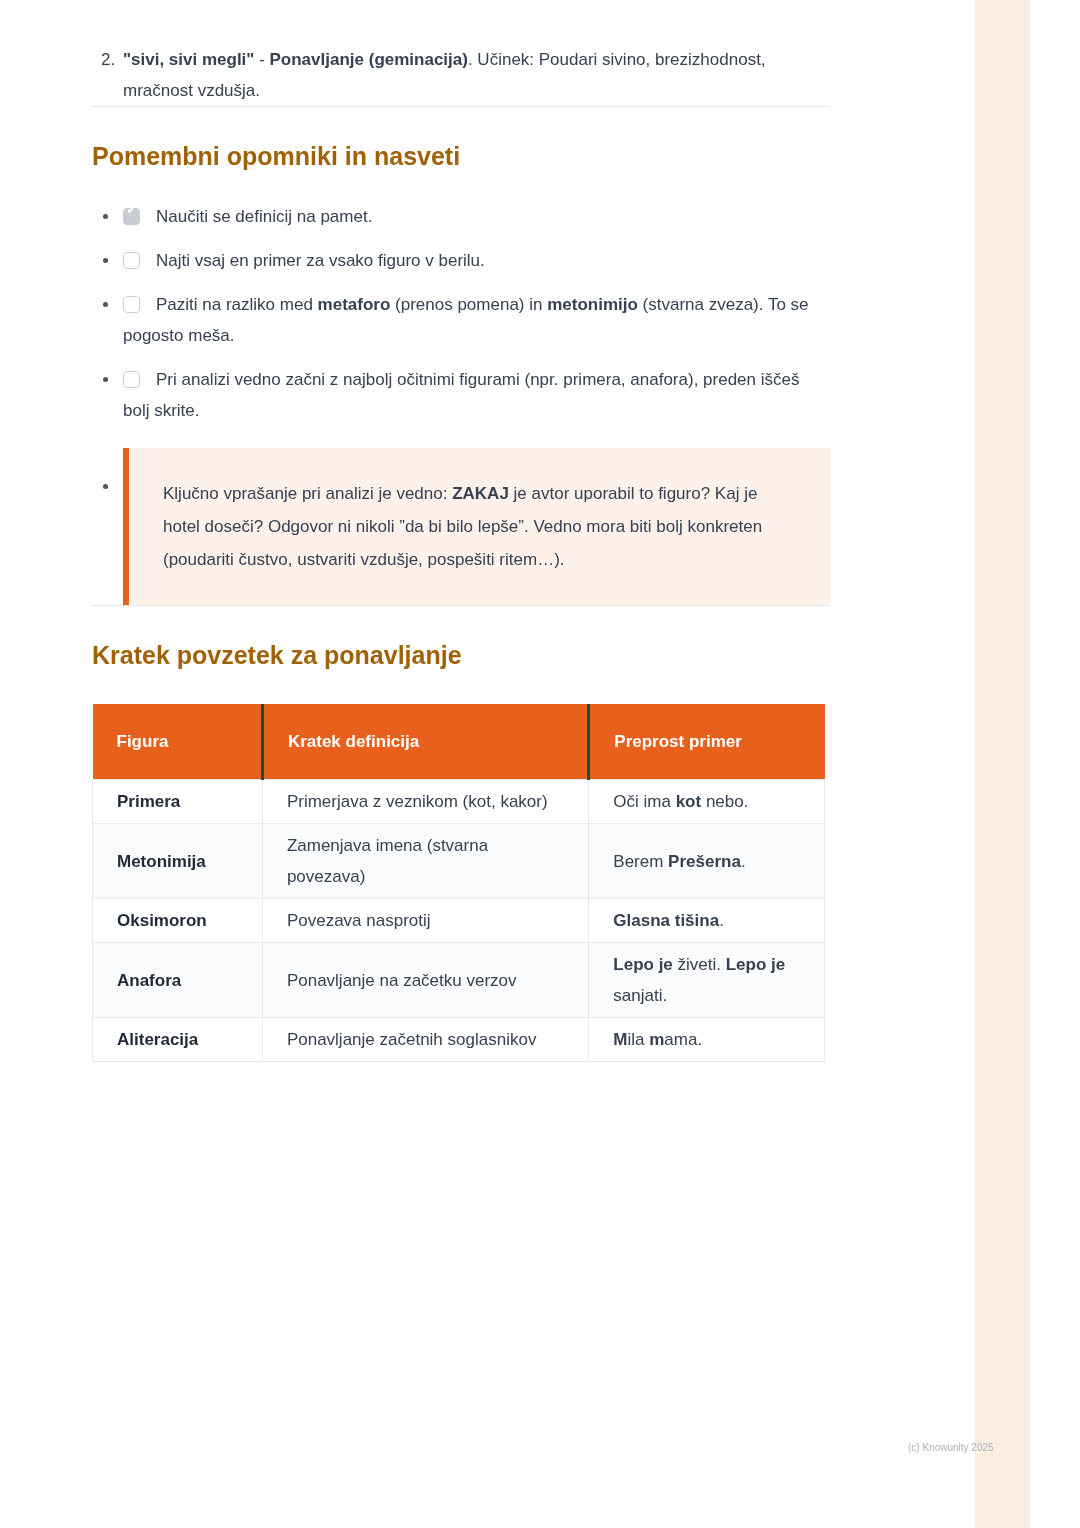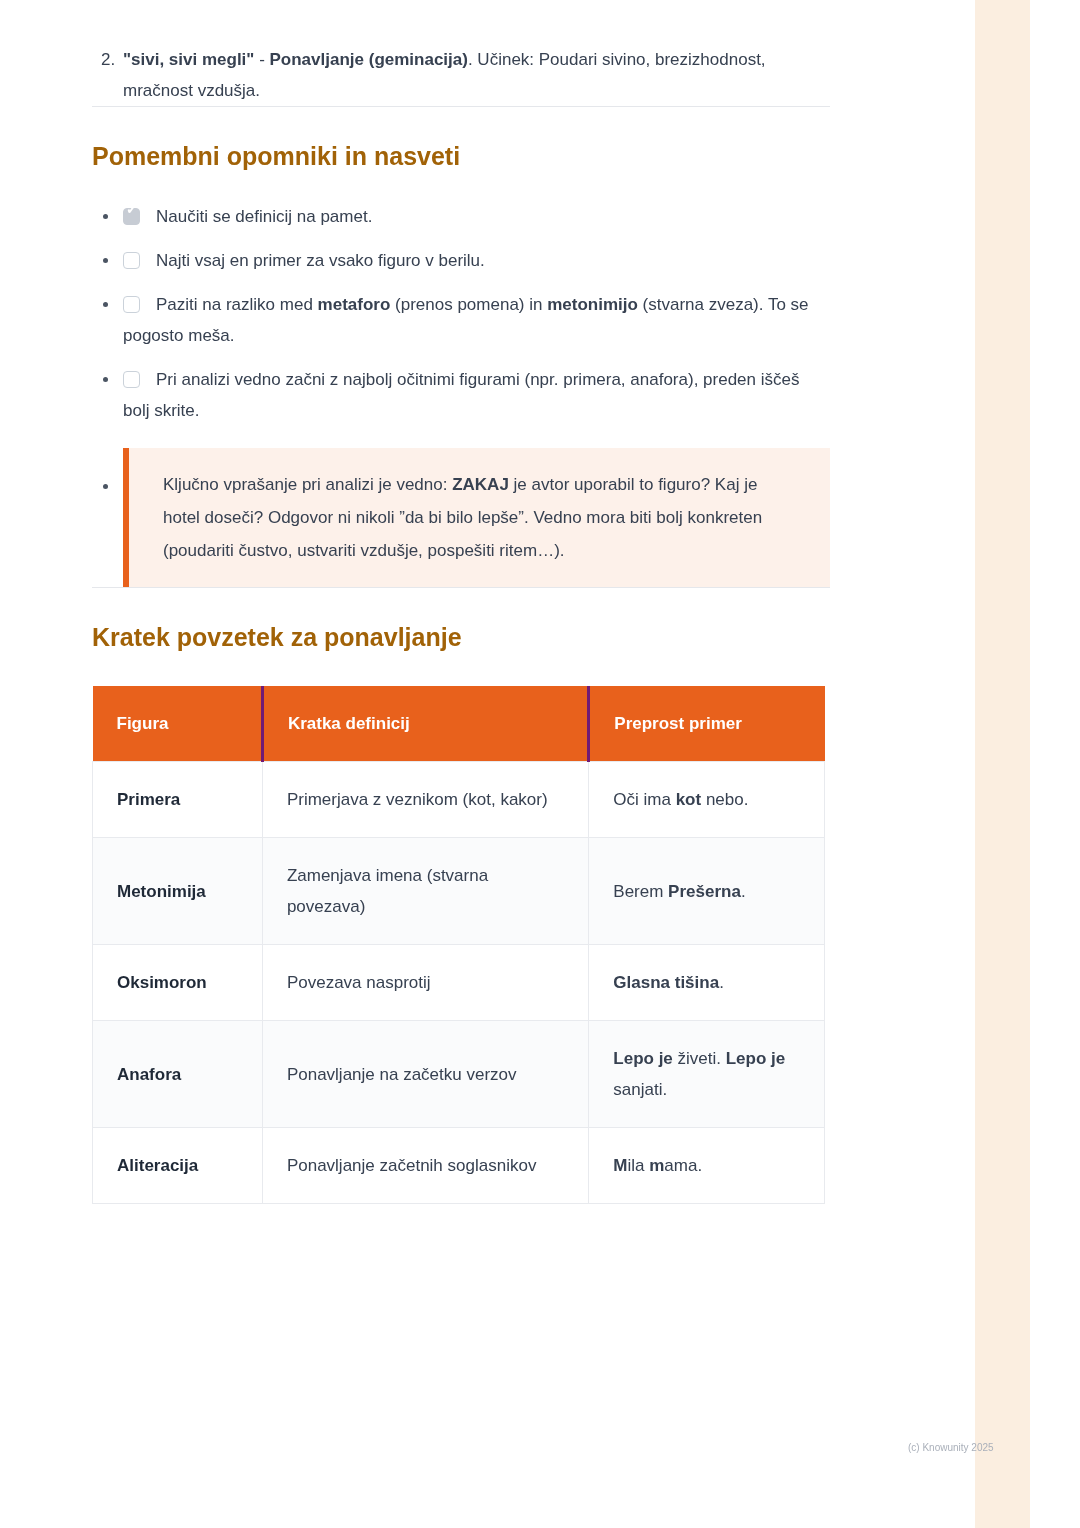--- a/index.html
+++ b/index.html
@@ -44,32 +44,32 @@
   .cb[data-checked="true"]::after {
     content:"\2713"; position:absolute; left:2px; top:-8px;
     color:#ffffff; font-size:14px; font-weight:700; line-height:17px;
   }
 
   
   .callout-row { position:relative; padding-left:31px; margin-top:22px; }
   .callout-row::before { top:36px; }
   .callout {
     background:#fdf1ea; border-left:6px solid #e8611c;
-    padding:20px 34px; line-height:33px;
+    padding:29px 34px; line-height:33px;
   }
 
   
   table.summary { border-collapse:collapse; width:733px; margin-top:34px; }
   table.summary thead th {
     background:#e8611c; color:#ffffff; font-weight:700; text-align:left;
-    padding:22px 24px; border:none; border-right:3px solid #701a75;
+    padding:22px 24px; border:none; border-right:3px solid #14532d;
   }
   table.summary thead th:last-child { border-right:none; }
   table.summary tbody td {
-    border:1px solid #e8eaee; padding:22px 24px; vertical-align:middle;
+    border:1px solid #e8eaee; padding:6px 24px; vertical-align:middle;
     background-clip:padding-box;
   }
   table.summary tbody tr:nth-child(even) td { background:#fafbfc; }
   .cell-figure { font-weight:700; color:#1f2937; }
 
   strong { font-weight:700; }
 
   .footer-copyright {
     position:absolute; left:908px; top:1440px; z-index:2;
     font-size:10px; line-height:16px; color:#aab0ba;
@@ -117,21 +117,21 @@
 
   <table class="summary">
     <colgroup>
         <col style="width:170px">
         <col style="width:327px">
         <col style="width:236px">
       </colgroup>
     <thead>
       <tr>
         <th>Figura</th>
-        <th>Kratka definicij</th>
+        <th>Kratek definicija</th>
         <th>Preprost primer</th>
       </tr>
     </thead>
     <tbody>
       <tr>
         <td class="cell-figure">Primera</td>
         <td>Primerjava z veznikom (kot, kakor)</td>
         <td><span>Oči ima </span><strong>kot</strong><span> nebo.</span></td>
       </tr>
       <tr>

